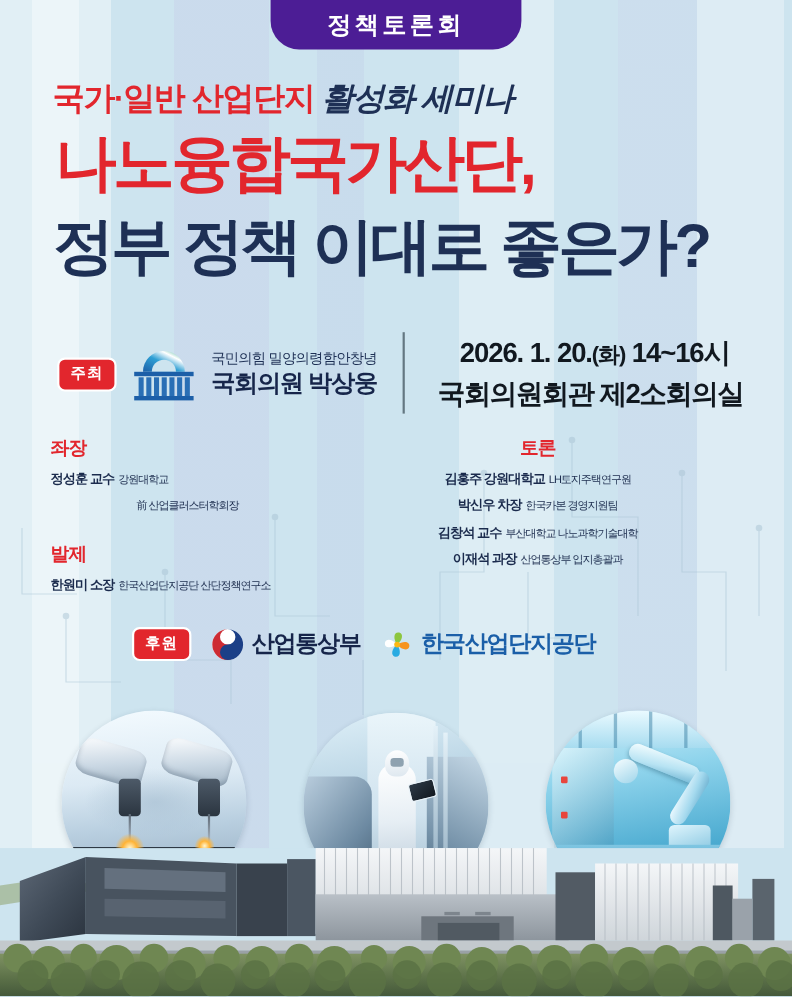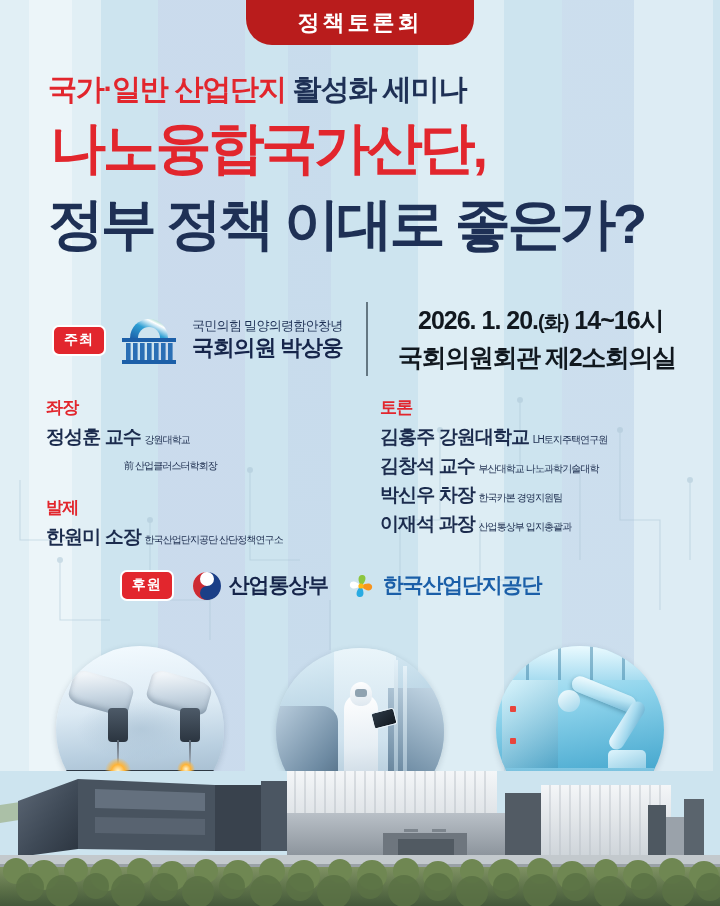--- a/index.html
+++ b/index.html
@@ -53,21 +53,21 @@
   }
 
   
   .top-banner {
     position: absolute;
     top: 0;
     left: 50%;
     transform: translateX(-50%);
     width: 228px;
     height: 45px;
-    background: #b91c1c;
+    background: #4c1d95;
     border-bottom-left-radius: 26px;
     border-bottom-right-radius: 26px;
     display: flex;
     align-items: center;
     justify-content: center;
     z-index: 6;
   }
   .top-banner span {
     color: #ffffff;
     font-size: 22px;
@@ -80,21 +80,21 @@
     position: absolute;
     top: 70px;
     left: 48px;
     font-size: 29px;
     font-weight: bold;
     letter-spacing: -1.2px;
     white-space: nowrap;
     z-index: 5;
   }
   .kicker .red  { color: #e2262d; margin-top: 44px; }
-  .kicker .navy { color: #1e3055; }
+  .kicker .navy { color: #1e3055; font-style: italic; }
 
   .title-line1 {
     position: absolute;
     top: 120px;
     left: 50px;
     font-size: 56px;
     font-weight: bold;
     color: #e2262d;
     letter-spacing: -3.2px;
     line-height: 1;
@@ -194,37 +194,37 @@
 
   
   .program {
     position: absolute;
     top: 396px;
     left: 0;
     width: 720px;
     z-index: 5;
   }
   .col-left  { position: absolute; left: 46px;  top: 0; }
-  .col-right { position: absolute; left: 380px; top: 0; }
+  .col-right { position: absolute; left: 398px; top: 0; text-align: center; }
 
   .sect-label {
     font-size: 17px;
     font-weight: bold;
     color: #e2262d;
     letter-spacing: -.8px;
     margin-bottom: 4px;
   }
   .person {
     font-size: 16px;
     color: #1b2b4d;
     letter-spacing: -.9px;
     line-height: 1.52;
     white-space: nowrap;
   }
-  .person .nm { font-weight: bold; font-size: 19px; }
+  .person .nm { font-weight: bold; font-size: 12px; }
   .person .af { font-weight: normal; font-size: 10px; }
   .person .indent { display: inline-block; width: 78px; }
   .gap { height: 20px; }
 
   
   .sponsors {
     position: absolute;
     top: 570px;
     left: 0;
     width: 661px;
@@ -573,26 +573,26 @@
     </div>
 
     <div class="col-right">
       <div class="sect-label">토론</div>
 
       <div class="person">
         <span class="nm">김홍주 강원대학교</span>
         <span class="af">LH토지주택연구원</span>
       </div>
       <div class="person">
+        <span class="nm">박신우 차장</span>
+        <span class="af">한국카본 경영지원팀</span>
+      </div>
+      <div class="person">
         <span class="nm">김창석 교수</span>
         <span class="af">부산대학교 나노과학기술대학</span>
-      </div>
-      <div class="person">
-        <span class="nm">박신우 차장</span>
-        <span class="af">한국카본 경영지원팀</span>
       </div>
       <div class="person">
         <span class="nm">이재석 과장</span>
         <span class="af">산업통상부 입지총괄과</span>
       </div>
     </div>
   </div>
 
   <div class="sponsors">
     <div class="pill">후원</div>

